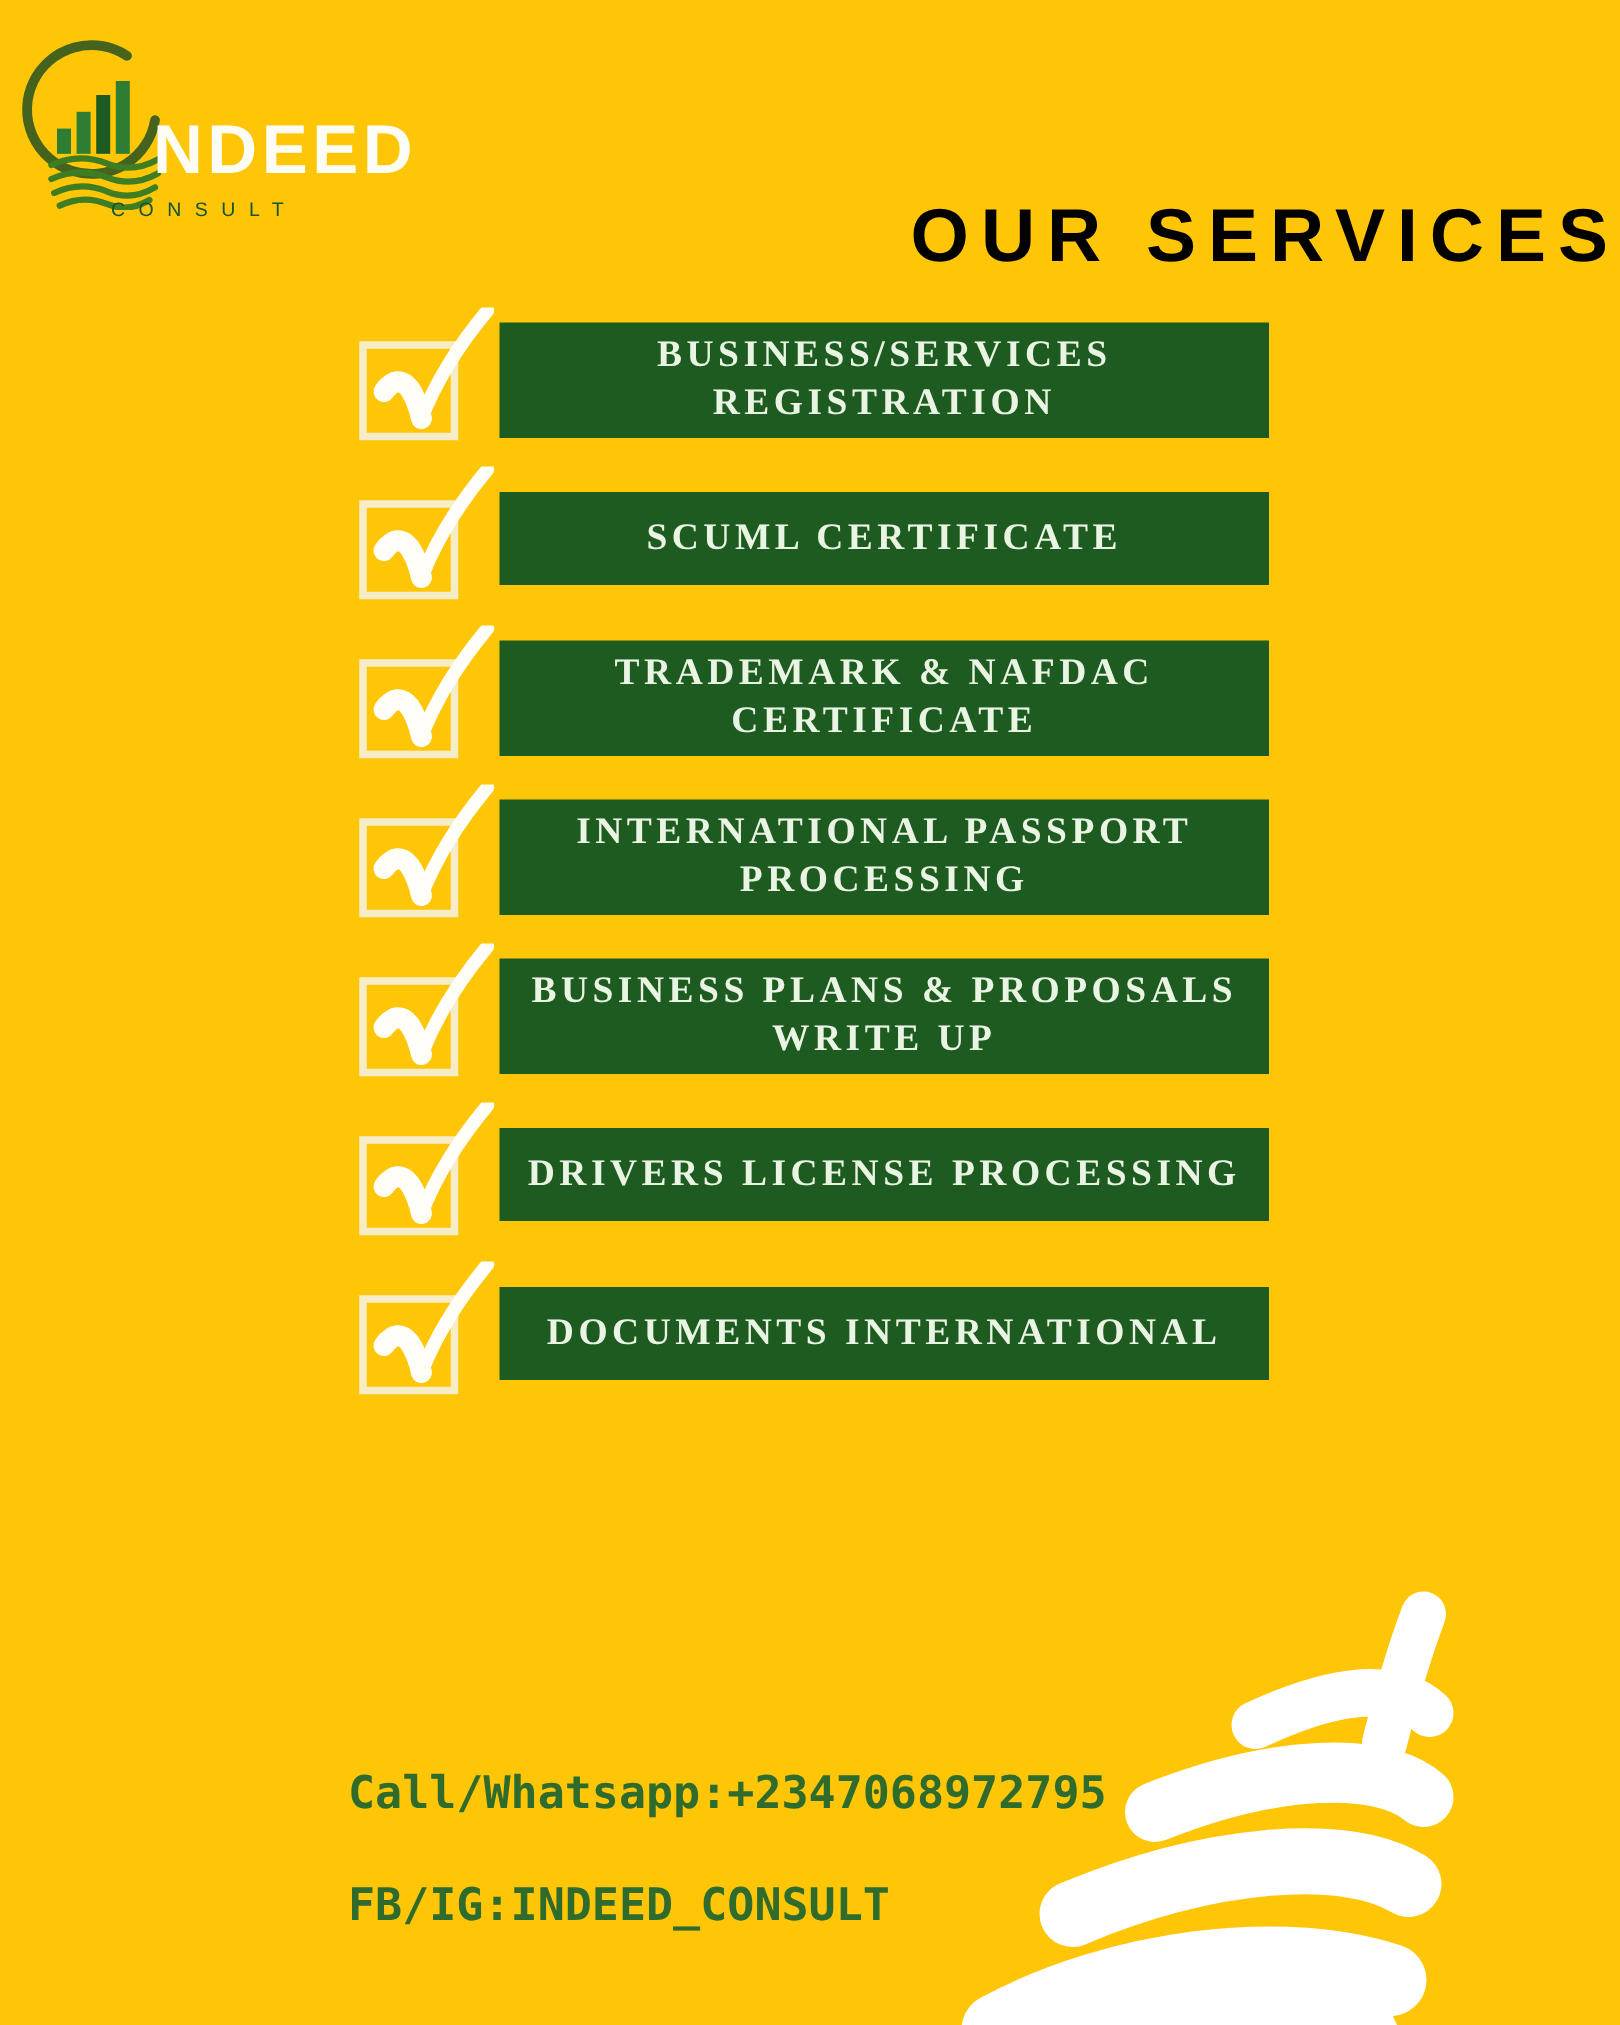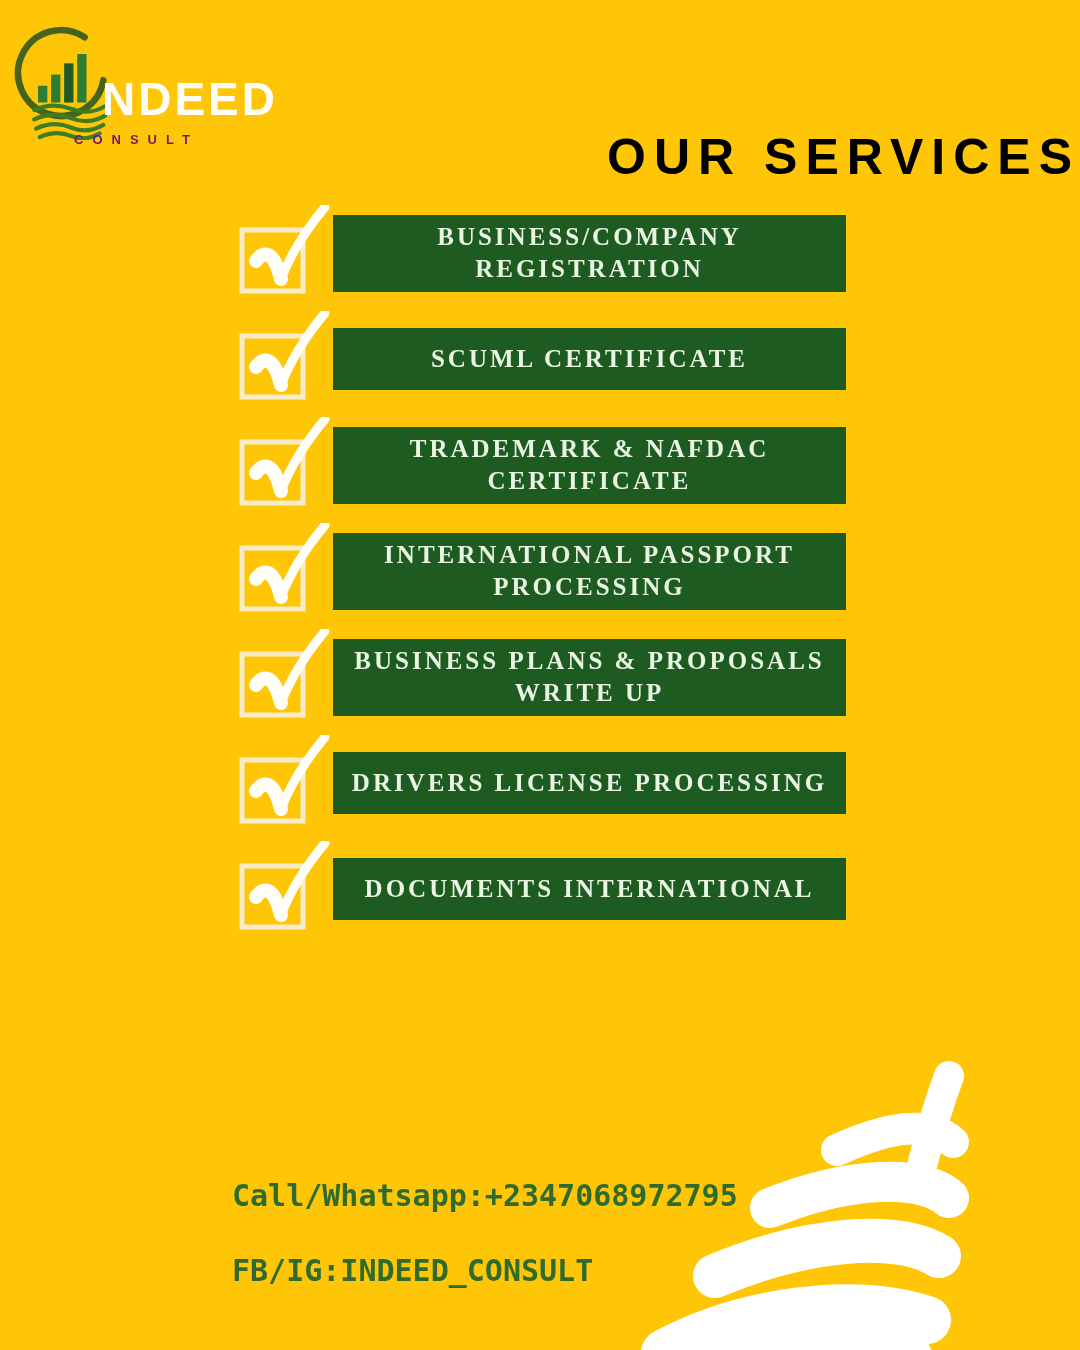--- a/index.html
+++ b/index.html
@@ -19,21 +19,21 @@
   .logo{position:absolute;left:10px;top:24px;width:230px;height:120px;}
   .logo-icon{position:absolute;left:0;top:0;width:112px;height:116px;}
   .brand{
     position:absolute;left:92px;top:48px;
     font-size:46px;font-weight:bold;color:#fdfdf6;
     letter-spacing:3px;
     text-align:right;
   }
   .brand-sub{
     position:absolute;left:64px;top:108px;
-    font-size:13px;font-weight:bold;color:#701a75;
+    font-size:13px;font-weight:normal;color:#14532d;
     letter-spacing:9px;
     text-align:right;
   }
 
   
   .title{
     position:absolute;top:128px;left:0;width:100%;
     text-align:right;
     font-size:50px;font-weight:800;color:#000000;
     letter-spacing:8px;
@@ -95,21 +95,21 @@
 
   <div class="list">
 
     <div class="row">
       <svg class="check" viewBox="0 0 96 96">
         <rect x="5" y="25" width="61" height="61" fill="none" stroke="#f6edc8" stroke-width="5"></rect>
         <path d="M19 56 Q28 44 36 54 Q41 61 44 74" fill="none" stroke="#fffef8" stroke-width="14" stroke-linecap="round"></path>
         <path d="M44 74 Q58 38 88 2" fill="none" stroke="#fffef8" stroke-width="9" stroke-linecap="round"></path>
       </svg>
       <div class="bar">
-        <span class="bar-label">BUSINESS/COMPANY REGISTRATION</span>
+        <span class="bar-label">BUSINESS/SERVICES REGISTRATION</span>
       </div>
     </div>
 
     <div class="row">
       <svg class="check" viewBox="0 0 96 96">
         <rect x="5" y="25" width="61" height="61" fill="none" stroke="#f6edc8" stroke-width="5"></rect>
         <path d="M19 56 Q28 44 36 54 Q41 61 44 74" fill="none" stroke="#fffef8" stroke-width="14" stroke-linecap="round"></path>
         <path d="M44 74 Q58 38 88 2" fill="none" stroke="#fffef8" stroke-width="9" stroke-linecap="round"></path>
       </svg>
       <div class="bar">

